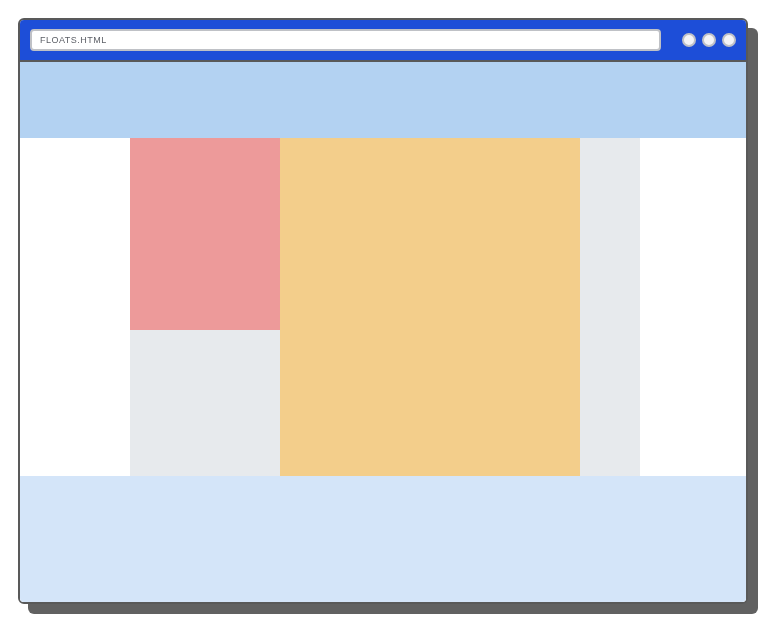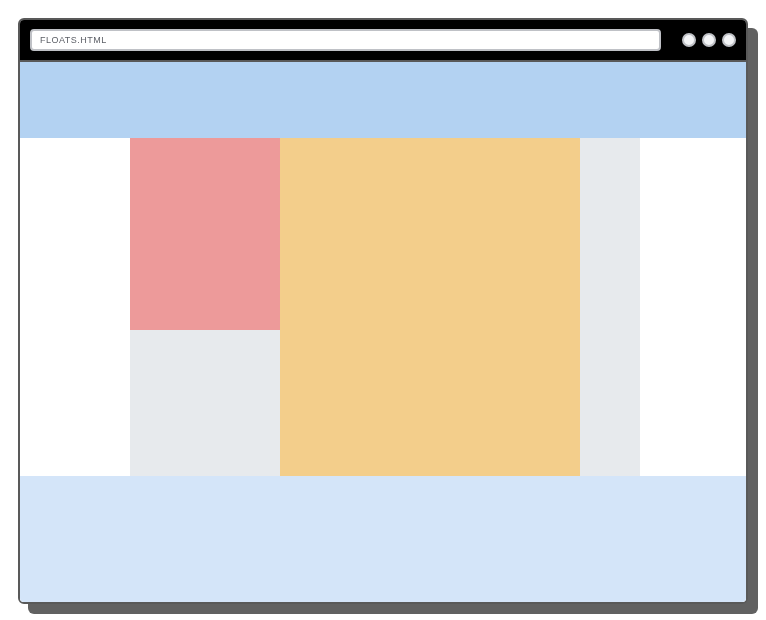--- a/index.html
+++ b/index.html
@@ -34,21 +34,21 @@
     border: 2px solid #595959;
     border-radius: 6px;
     overflow: hidden;
   }
   .titlebar {
     height: 40px;
     display: flex;
     align-items: center;
     padding: 0 10px;
     gap: 21px;
-    background: #000000;
+    background: #1d4ed8;
   }
   .urlbar {
     flex: 1;
     height: 22px;
     border: 2px solid #bfc1c6;
     border-radius: 4px;
     background: #ffffff;
     display: flex;
     align-items: center;
     padding: 0 8px;

